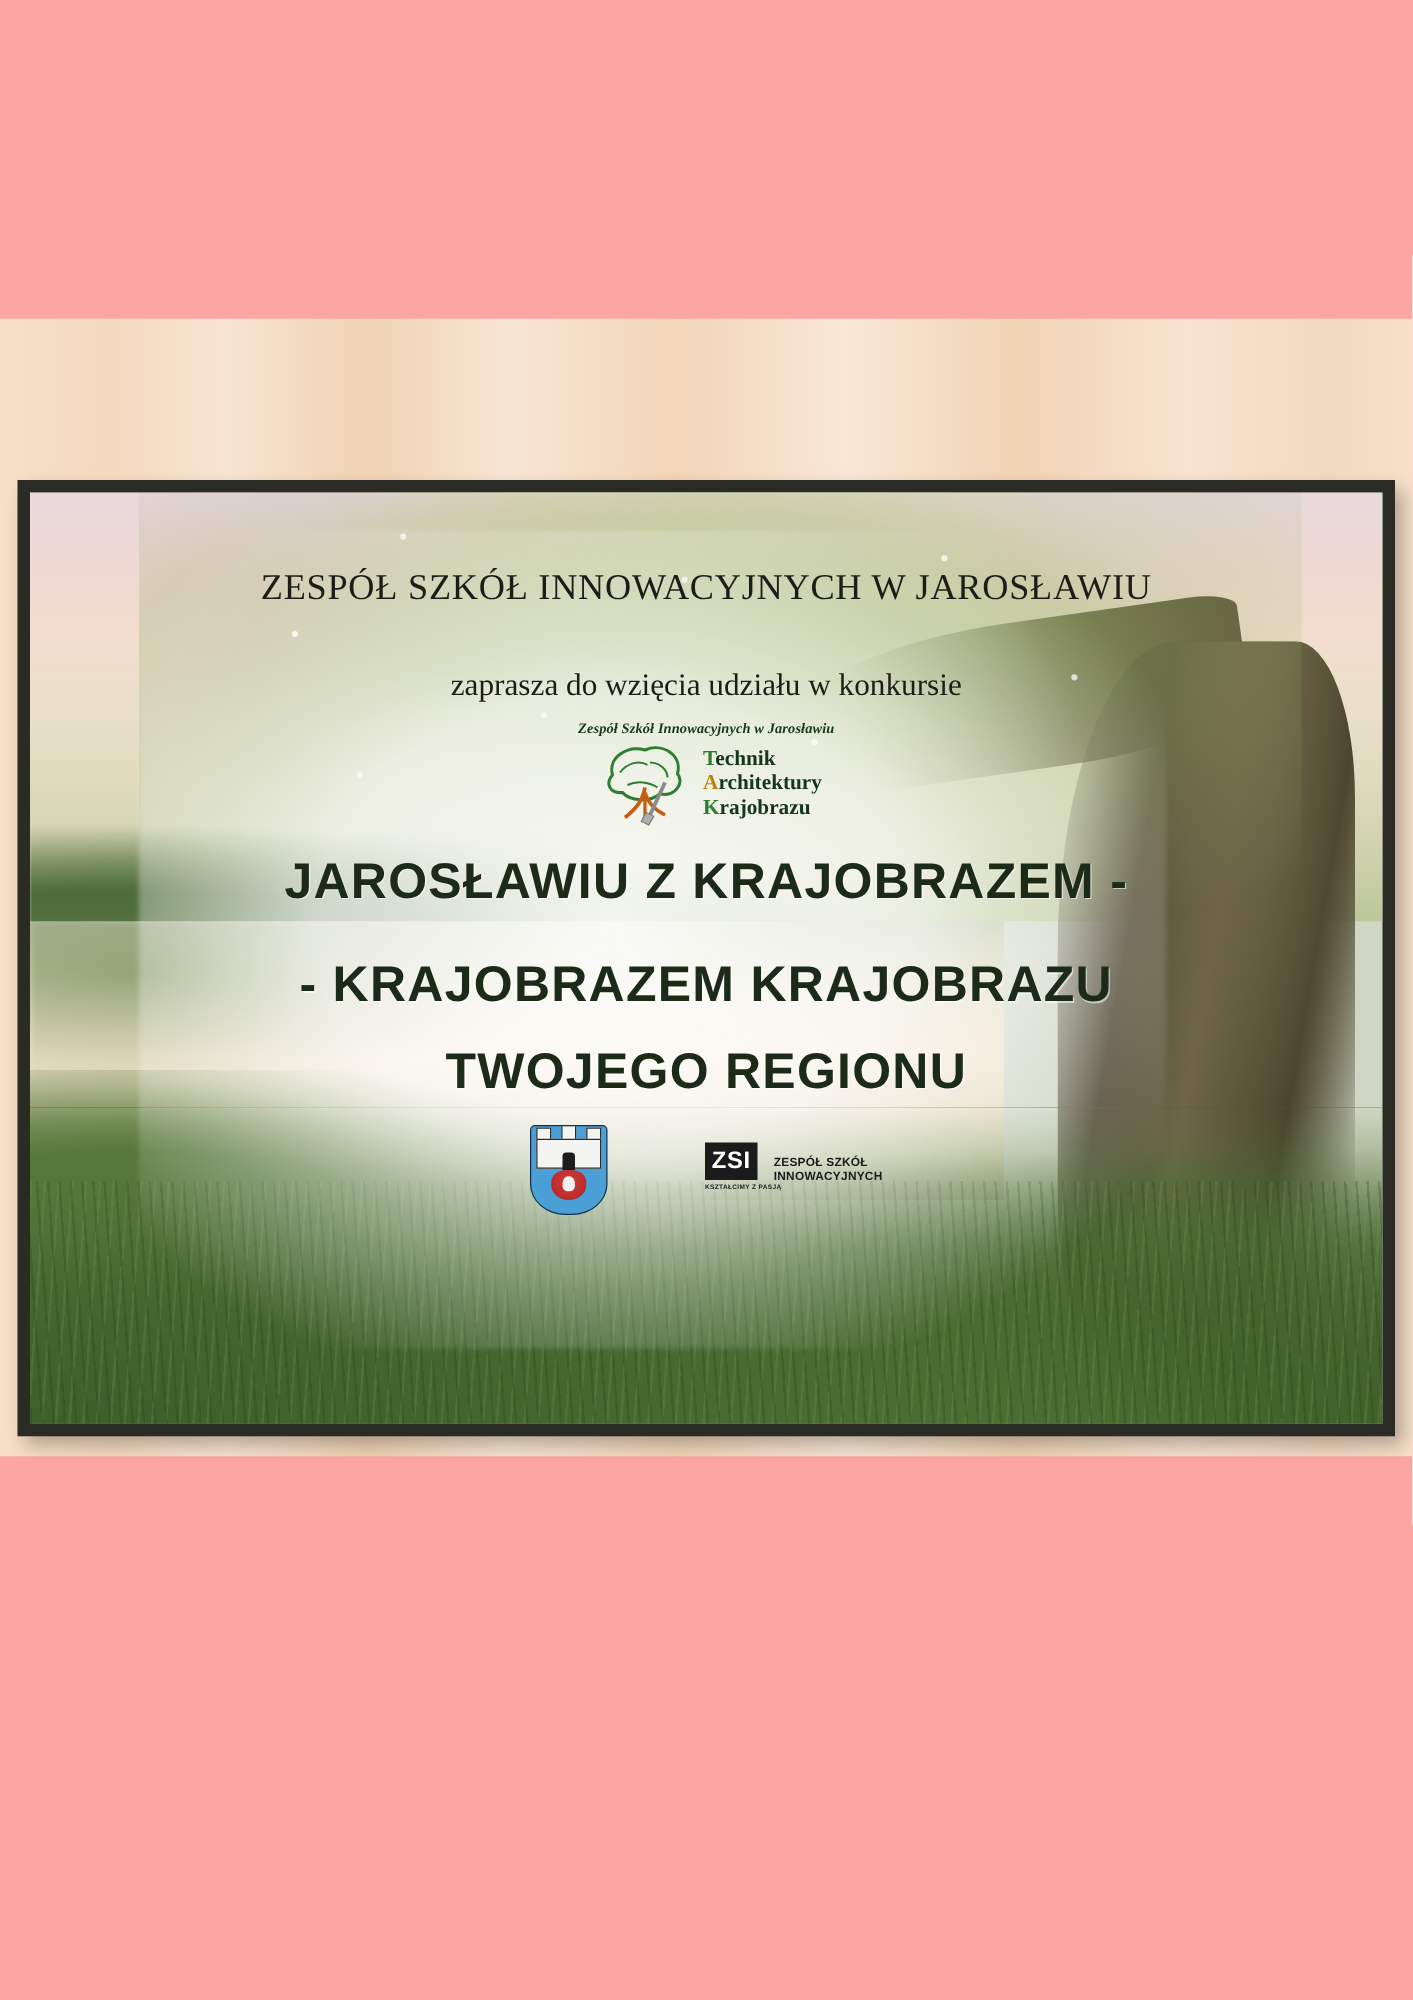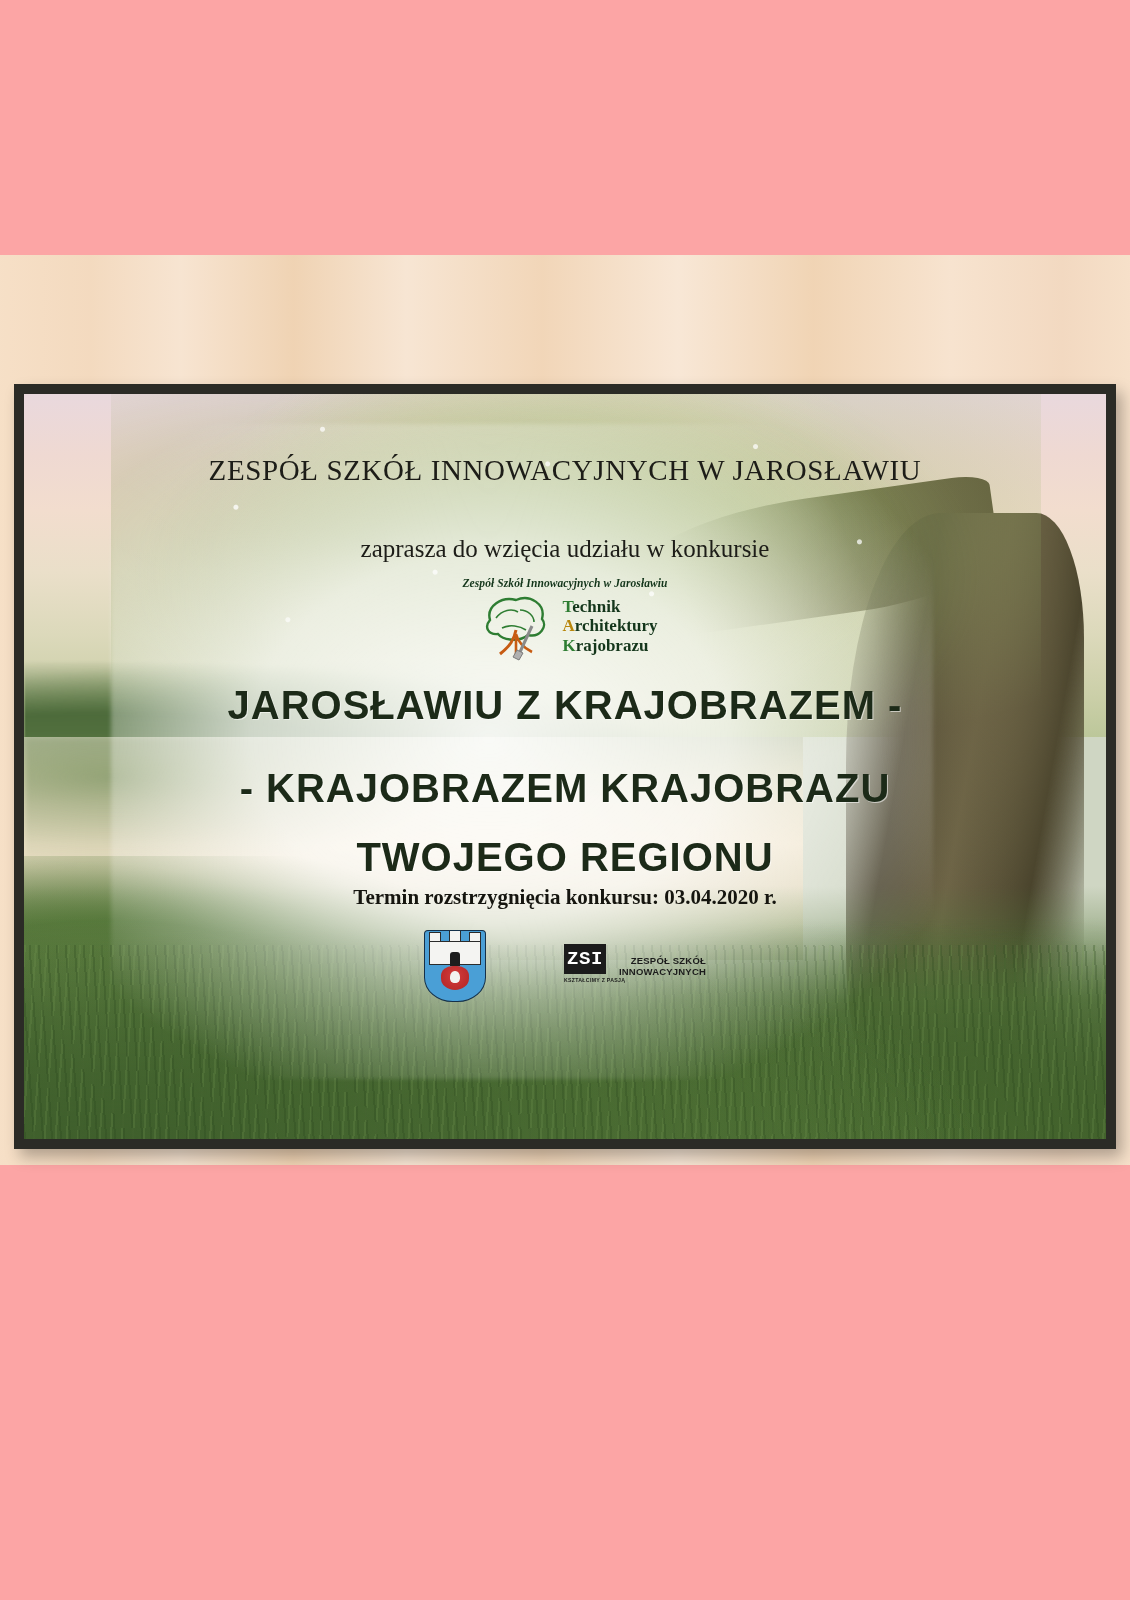--- a/index.html
+++ b/index.html
@@ -331,38 +331,38 @@
   }
   .zsi-mark {
     position: relative;
     width: 48px;
     height: 44px;
   }
   .zsi-box {
     width: 42px; height: 30px;
     background: #1b1b1b;
     color: #ffffff;
-    font-family: Liberation Mono, monospace;
+    font-family: Liberation Sans, sans-serif;
     font-weight: bold;
     font-size: 19px;
     line-height: 30px;
     text-align: center;
     letter-spacing: 0.5px;
   }
   .zsi-tag {
     margin-top: 3px;
     font-size: 5.2px;
     font-family: "Liberation Sans", sans-serif;
     font-weight: bold;
     color: #1b1b1b;
     letter-spacing: 0.3px;
     white-space: nowrap;
   }
   .zsi-text {
-    text-align: right;
+    text-align: left;
     font-family: "Liberation Sans", sans-serif;
     font-weight: bold;
     color: #1b1b1b;
     line-height: 1.2;
   }
   .zsi-text div { font-size: 9.5px; letter-spacing: 0.2px; }
 
   
   svg { display: block; }
 </style>
@@ -423,21 +423,20 @@
           </div>
         </div>
 
         <div class="headline1">JAROSŁAWIU Z KRAJOBRAZEM -</div>
 
         <div class="headline2">- KRAJOBRAZEM KRAJOBRAZU</div>
 
         <div class="headline3">TWOJEGO  REGIONU</div>
 
 
-        <div class="deadline second">Termin rozstrzygnięcia konkursu: 03.04.2020 r.</div>
 
         <div class="logo-row">
 
           <div class="coa">
             <div class="coa-shield">
               <div class="coa-tower l"></div>
               <div class="coa-tower c"></div>
               <div class="coa-tower r"></div>
               <div class="coa-wall"></div>
               <div class="coa-gate"></div>

